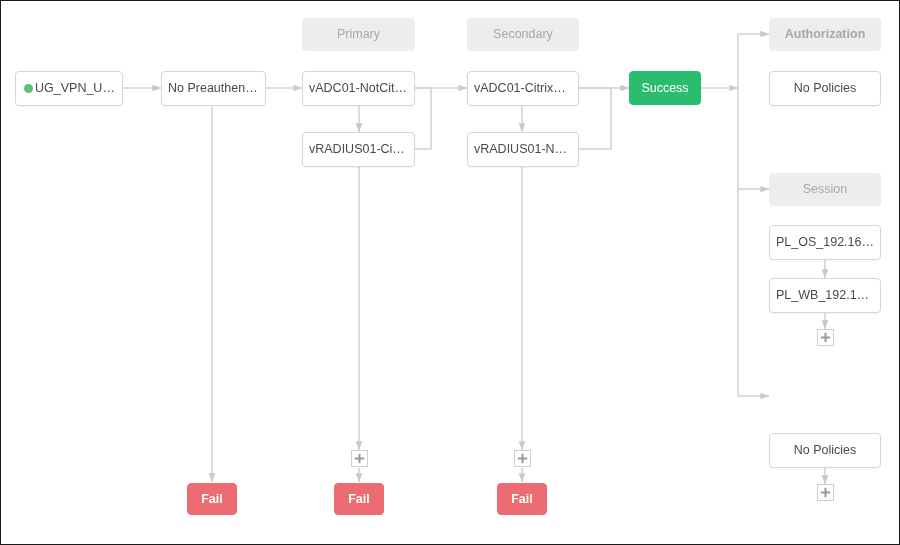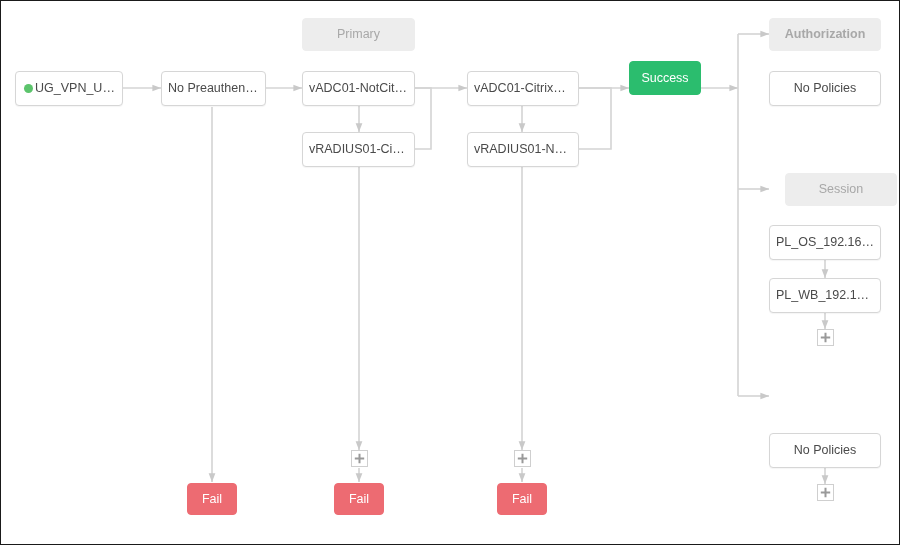--- a/index.html
+++ b/index.html
@@ -51,20 +51,21 @@
   }
   .node.success {
     background: #2bbd6e;
     border: 1px solid #2bbd6e;
     color: #ffffff;
   }
   .node.fail {
     background: #ed6b72;
     border: 1px solid #ed6b72;
     color: #ffffff;
+    font-weight: bold;
   }
   .node .label {
     display: block;
     padding: 0 6px;
     overflow: hidden;
     text-overflow: ellipsis;
     white-space: nowrap;
   }
   .dot {
     width: 9px;
@@ -143,26 +144,29 @@
       <path d="M 578 87 L 610 87 L 610 148 L 578 148"></path>
 
       <path d="M 737 33 L 737 395"></path>
     </g>
   </svg>
 
   <div class="node chip" style="left:301px; top:17px; width:113px; height:33px;">
     <span class="label">Primary</span>
   </div>
 
+  <div class="node chip" style="left:466px; top:17px; width:112px; height:33px;">
+    <span class="label">Secondary</span>
+  </div>
 
   <div class="node chip" style="left:768px; top:17px; width:112px; height:33px;font-weight:bold;">
     <span class="label">Authorization</span>
   </div>
 
-  <div class="node chip" style="left:768px; top:172px; width:112px; height:33px;margin-left:16px;">
+  <div class="node chip" style="left:768px; top:172px; width:112px; height:33px;">
     <span class="label">Session</span>
   </div>
 
 
   <div class="node box with-dot" style="left:14px; top:70px; width:108px; height:35px;">
     <span class="dot"></span>
     <span class="label">UG_VPN_Unified</span>
   </div>
 
   <div class="node box" style="left:160px; top:70px; width:105px; height:35px;">
@@ -178,21 +182,21 @@
   </div>
 
   <div class="node box" style="left:466px; top:70px; width:112px; height:35px;">
     <span class="label">vADC01-CitrixRec...</span>
   </div>
 
   <div class="node box" style="left:466px; top:131px; width:112px; height:35px;">
     <span class="label">vRADIUS01-NotCi...</span>
   </div>
 
-  <div class="node success" style="left:628px; top:60px; width:72px; height:34px;">
+  <div class="node success" style="left:628px; top:70px; width:72px; height:34px;">
     <span class="label">Success</span>
   </div>
 
   <div class="node fail" style="left:186px; top:482px; width:50px; height:32px;">
     <span class="label">Fail</span>
   </div>
 
   <div class="node fail" style="left:333px; top:482px; width:50px; height:32px;">
     <span class="label">Fail</span>
   </div>

